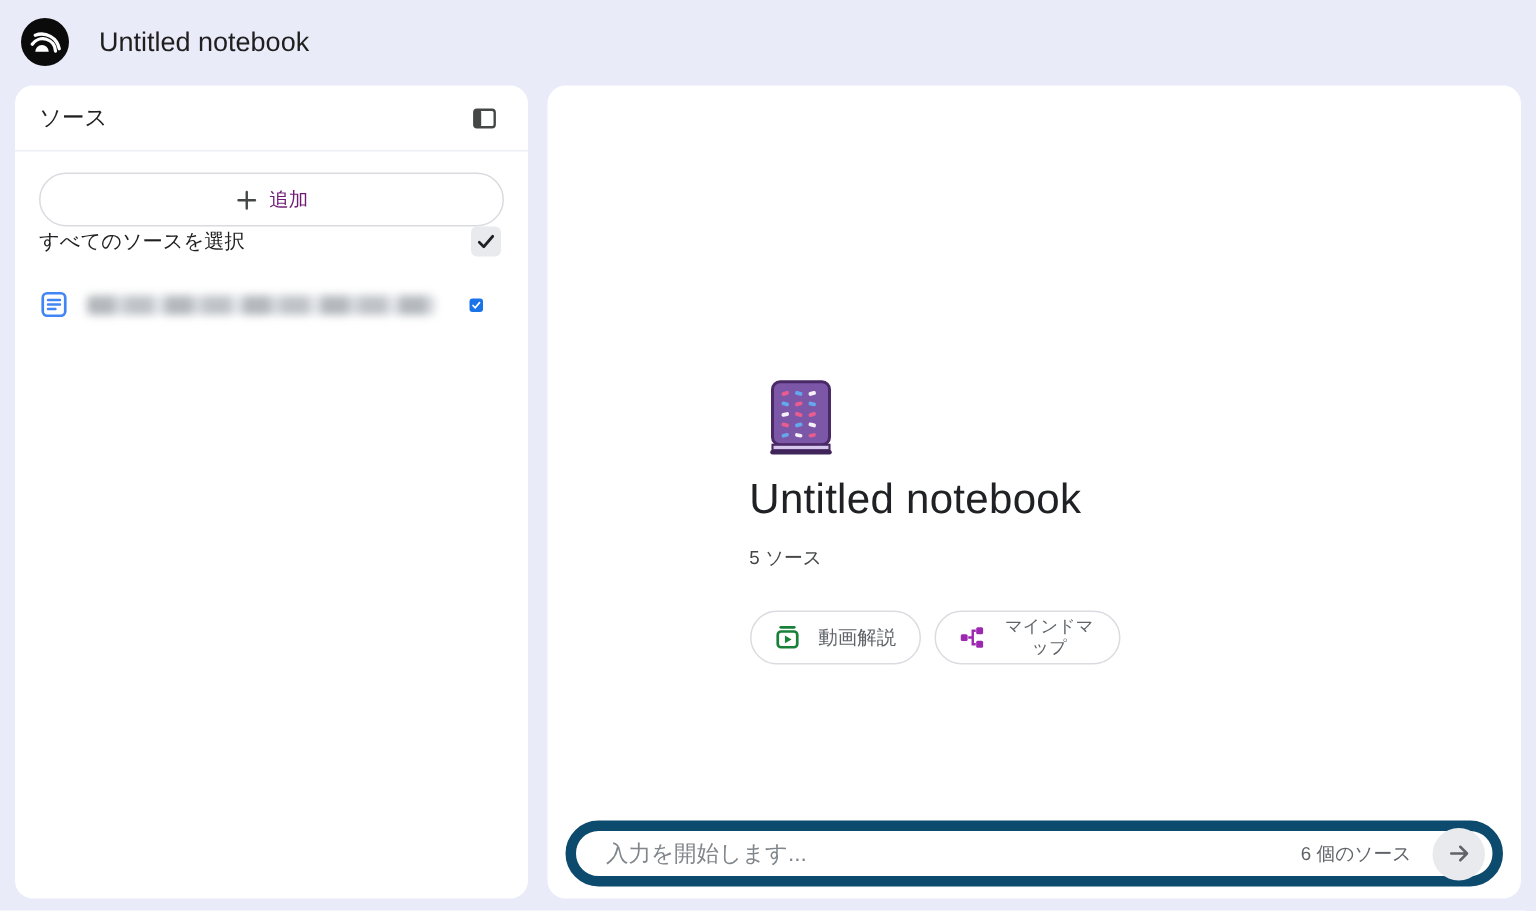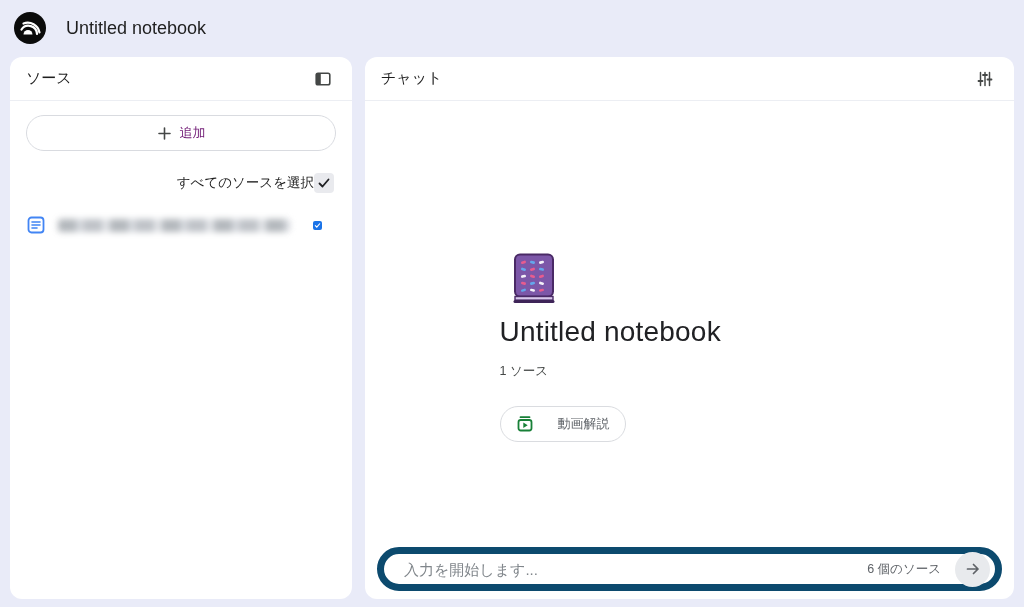--- a/index.html
+++ b/index.html
@@ -29,21 +29,21 @@
 
   
   .sources-body { padding:14px 16px 0 16px; }
   .source-actions { display:flex; gap:12px; }
   .pill-btn {
     flex:1 1 0; height:36px; border:1px solid #D9DBE0; border-radius:18px; background:#fff;
     display:flex; align-items:center; justify-content:center; gap:8px;
     font-size:13px; color:#701a75; cursor:pointer;
     font-family:"Liberation Sans","DejaVu Sans",sans-serif;
   }
-  .select-all-row { margin-top:22px; display:flex; align-items:center; justify-content:flex-end;font-family:Liberation Mono, monospace; }
+  .select-all-row { display:flex; align-items:center; justify-content:space-between;font-family:Liberation Mono, monospace; }
   .select-all-label { font-size:13.5px; color:#1F1F1F; }
   .checkbox-lg {
     width:20px; height:20px; border-radius:4px; background:#E9EAEE;
     display:flex; align-items:center; justify-content:center; cursor:pointer; margin-right:2px;
   }
   .source-row { margin-top:14px; height:36px; display:flex; align-items:center; }
   .blurred-name {
     width:232px; height:13px; margin-left:12px; border-radius:3px;
     background:repeating-linear-gradient(90deg,#9aa0a6 0 18px,#c6cad1 18px 26px,#a9aeb5 26px 44px,#d8dbe0 44px 52px);
     filter:blur(3px); opacity:.75;
@@ -54,21 +54,21 @@
   }
 
   
   .chat-center { position:absolute; left:50%; top:196px; transform:translateX(-50%); width:380px; }
   .notebook-emoji { margin-left:10px; width:48px; height:51px; }
   .chat-title { margin-top:8px; font-size:28px; color:#202124; letter-spacing:.2px; white-space:nowrap; }
   .chat-source-count { margin-top:15px; font-size:12.5px; color:#444746; }
   .chat-actions { margin-top:26px; display:flex; gap:9px; align-items:center; }
   .action-pill {
     height:36px; border:1px solid #DADCE0; border-radius:18px; background:#fff;
-    display:flex; align-items:center; gap:24px; padding:0 15px;
+    display:flex; align-items:center; gap:12px; padding:0 15px;
     font-size:13px; color:#5F6368; cursor:pointer; white-space:nowrap;
     font-family:"Liberation Sans","DejaVu Sans",sans-serif;
   }
   .action-pill .wrap-label {
     white-space:normal; width:62px; font-size:11.5px; line-height:1.25; text-align:center;
   }
 
   .chat-inputbar {
     position:absolute; left:12px; right:12px; bottom:8px; height:44px;
     border:7px solid #0c4a6e; border-radius:24px; background:#fff;
@@ -139,29 +139,20 @@
         <span class="checkbox-sm">
           <svg width="7" height="7" viewBox="0 0 8 8">
             <path d="M1.5 4.2l1.7 1.7 3.3-3.9" fill="none" stroke="#fff" stroke-width="1.3" stroke-linecap="round"></path>
           </svg>
         </span>
       </div>
     </div>
   </div>
 
   <div class="panel panel-chat">
-    <div class="panel-header">
-      <span class="panel-header-title">チャット</span>
-      <button class="header-icon-btn">
-        <svg width="18" height="18" viewBox="0 0 18 18">
-          <path d="M4.5 2.5v13M9 2.5v13M13.5 2.5v13" stroke="#444746" stroke-width="1.5" stroke-linecap="round"></path>
-          <path d="M2.5 11h4M7 5h4M11.5 9.5h4" stroke="#444746" stroke-width="1.8" stroke-linecap="round"></path>
-        </svg>
-      </button>
-    </div>
 
     <div class="chat-center">
       <svg class="notebook-emoji" viewBox="0 0 48 51">
         <rect x="5" y="1.5" width="38" height="42" rx="5" fill="#7C57A8" stroke="#4A2A66" stroke-width="2"></rect>
         <g>
           <rect x="11" y="8" width="5" height="2.6" rx="1.2" fill="#E85C8F" transform="rotate(-18 13.5 9.3)"></rect>
           <rect x="20" y="8" width="5" height="2.6" rx="1.2" fill="#64A7EC" transform="rotate(14 22.5 9.3)"></rect>
           <rect x="29" y="8" width="5" height="2.6" rx="1.2" fill="#F4F1F8" transform="rotate(-14 31.5 9.3)"></rect>
           <rect x="11" y="15" width="5" height="2.6" rx="1.2" fill="#64A7EC" transform="rotate(16 13.5 16.3)"></rect>
           <rect x="20" y="15" width="5" height="2.6" rx="1.2" fill="#E85C8F" transform="rotate(-16 22.5 16.3)"></rect>
@@ -173,30 +164,39 @@
           <rect x="20" y="29" width="5" height="2.6" rx="1.2" fill="#64A7EC" transform="rotate(-14 22.5 30.3)"></rect>
           <rect x="29" y="29" width="5" height="2.6" rx="1.2" fill="#F4F1F8" transform="rotate(16 31.5 30.3)"></rect>
           <rect x="11" y="36" width="5" height="2.4" rx="1.2" fill="#64A7EC" transform="rotate(-16 13.5 37.2)"></rect>
           <rect x="20" y="36" width="5" height="2.4" rx="1.2" fill="#F4F1F8" transform="rotate(12 22.5 37.2)"></rect>
           <rect x="29" y="36" width="5" height="2.4" rx="1.2" fill="#E85C8F" transform="rotate(-12 31.5 37.2)"></rect>
         </g>
         <rect x="5" y="43.5" width="38" height="3.6" fill="#D7C7EC" stroke="#4A2A66" stroke-width="1.4"></rect>
         <rect x="3.5" y="47" width="41" height="3" rx="1.5" fill="#3E2458"></rect>
       </svg>
       <div class="chat-title">Untitled notebook</div>
-      <div class="chat-source-count">1 ソース</div>
+      <div class="chat-source-count">5 ソース</div>
 
       <div class="chat-actions">
         <button class="action-pill">
           <svg width="18" height="18" viewBox="0 0 18 18">
             <path d="M4.5 2.2h9" stroke="#188038" stroke-width="1.8" stroke-linecap="round"></path>
             <rect x="2.5" y="5" width="13" height="10.5" rx="2.2" fill="none" stroke="#188038" stroke-width="1.8"></rect>
             <path d="M7.3 7.6v5.3l4.4-2.65z" fill="#188038"></path>
           </svg>
           <span>動画解説</span>
+        </button>
+        <button class="action-pill">
+          <svg width="18" height="18" viewBox="0 0 18 18">
+            <path d="M6.5 9h3M9.5 9v-4.5h2M9.5 9v4.5h2" fill="none" stroke="#9C27B0" stroke-width="1.6"></path>
+            <rect x="1.5" y="6.8" width="4.6" height="4.6" rx="1" fill="#9C27B0"></rect>
+            <rect x="11.8" y="2.2" width="4.6" height="4.6" rx="1" fill="#9C27B0"></rect>
+            <rect x="11.8" y="11.2" width="4.6" height="4.6" rx="1" fill="#9C27B0"></rect>
+          </svg>
+          <span class="wrap-label">マインドマップ</span>
         </button>
       </div>
     </div>
 
     <div class="chat-inputbar">
       <input class="chat-input" type="text" placeholder="入力を開始します..." style="">
       <span class="input-source-count">6 個のソース</span>
       <button class="send-btn">
         <svg width="18" height="18" viewBox="0 0 18 18">
           <path d="M3.5 9h10.5M9.5 4.5L14 9l-4.5 4.5" fill="none" stroke="#5F6368" stroke-width="1.7" stroke-linecap="round" stroke-linejoin="round"></path>

